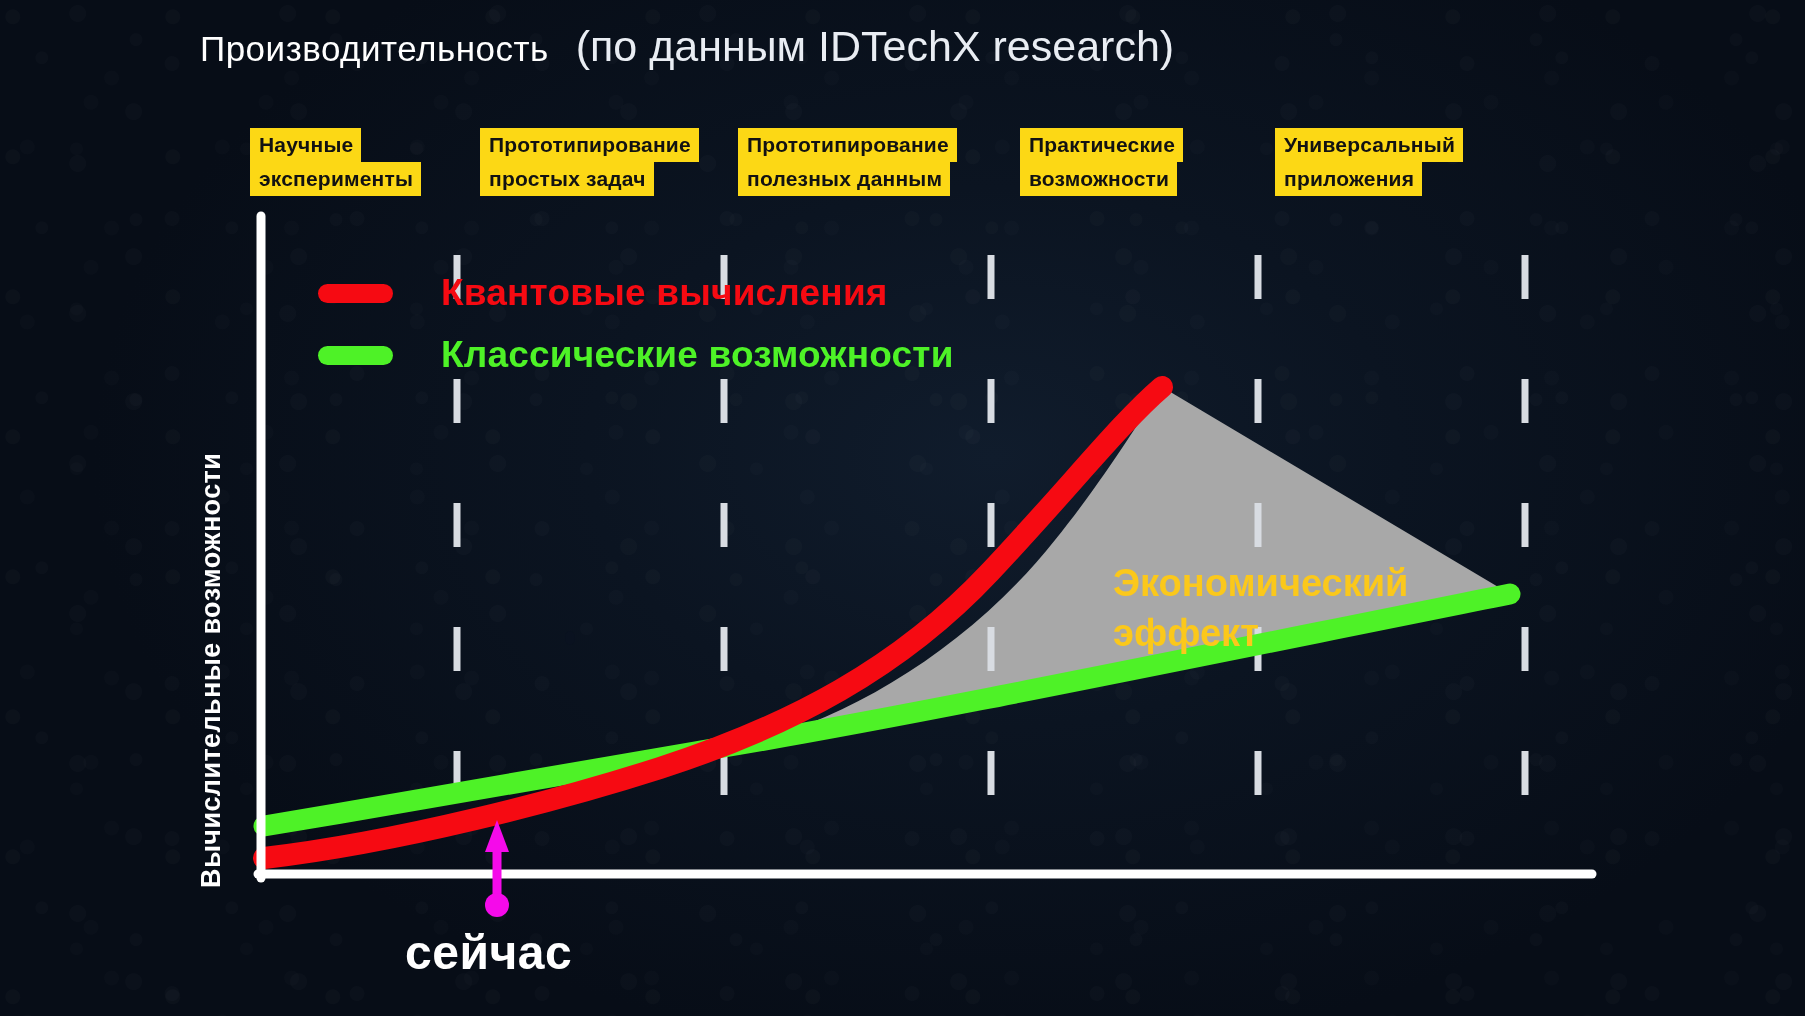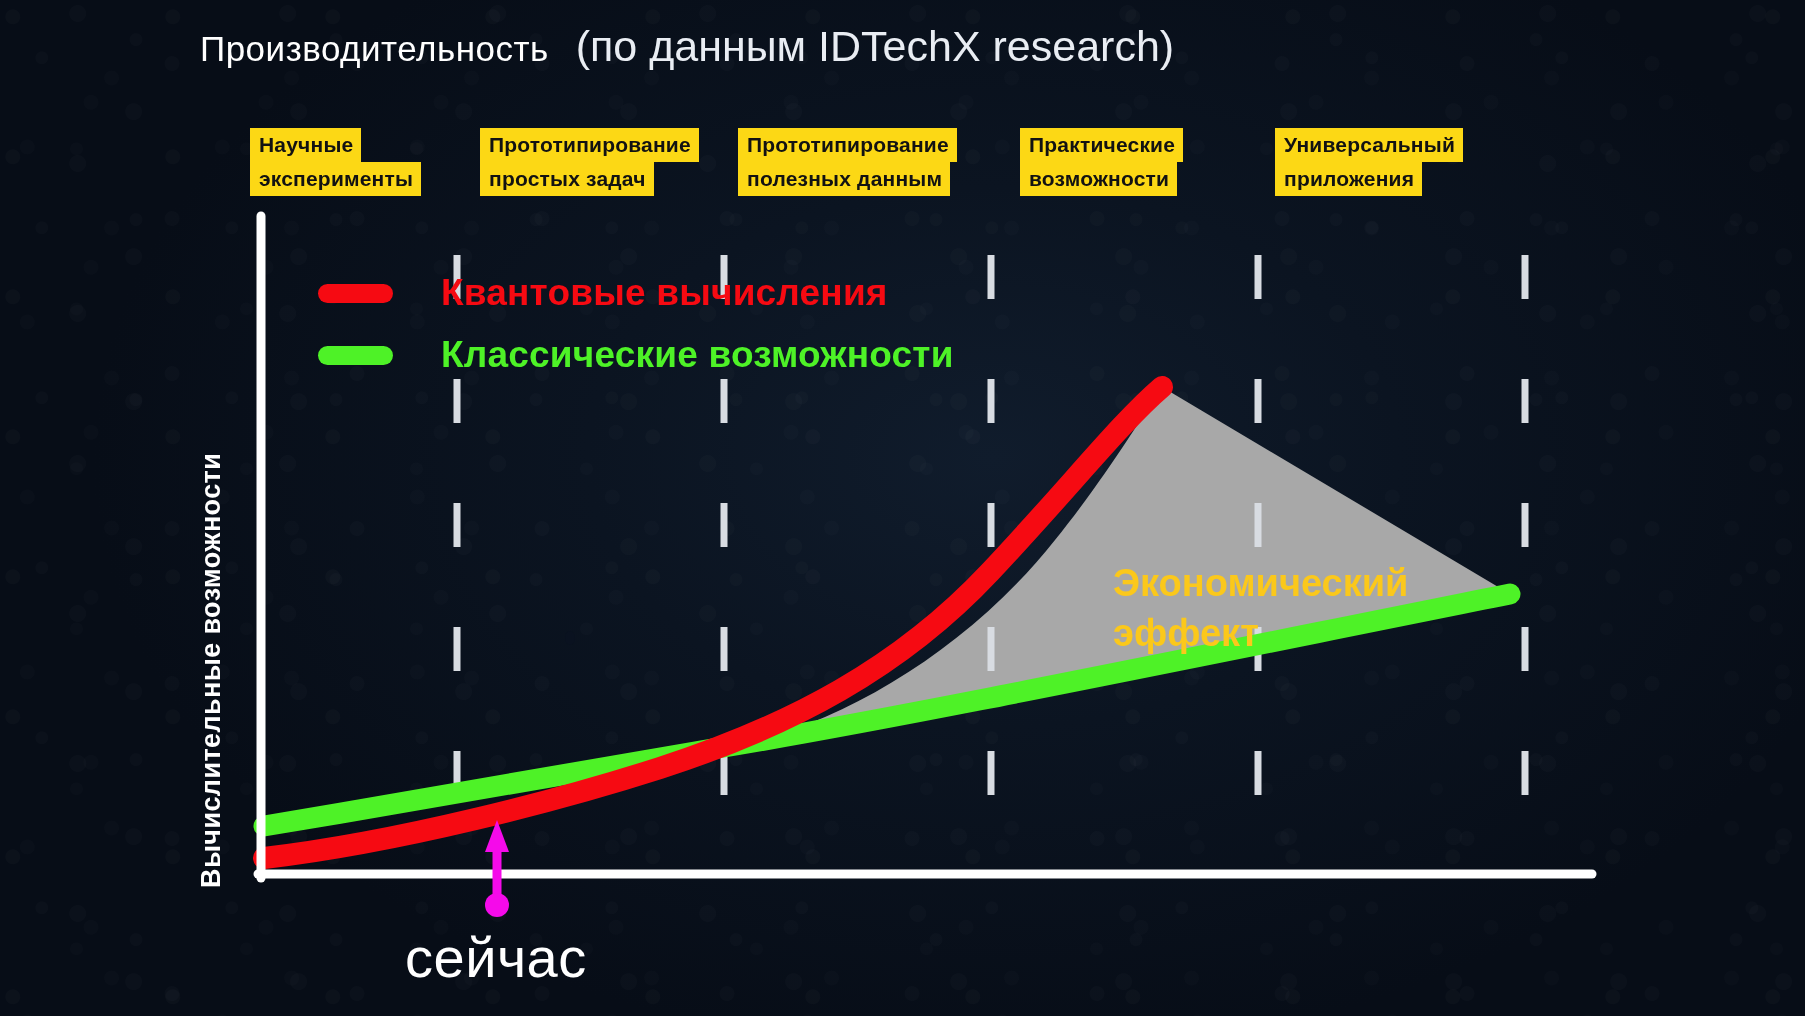--- a/index.html
+++ b/index.html
@@ -144,22 +144,22 @@
     left: 840px;
     top: 920px;
     font-size: 48px;
     font-weight: bold;
     z-index: 6;
   }
   #nowlabel {
     position: absolute;
     left: 405px;
     top: 925px;
-    font-size: 56px;
-    font-weight: 400;
+    font-size: 48px;
+    font-weight: 700;
     letter-spacing: .5px;
     z-index: 6;
   }
 
   
   #effect-note {
     position: absolute;
     left: 1113px;
     top: 518px;
     font-size: 38px;

